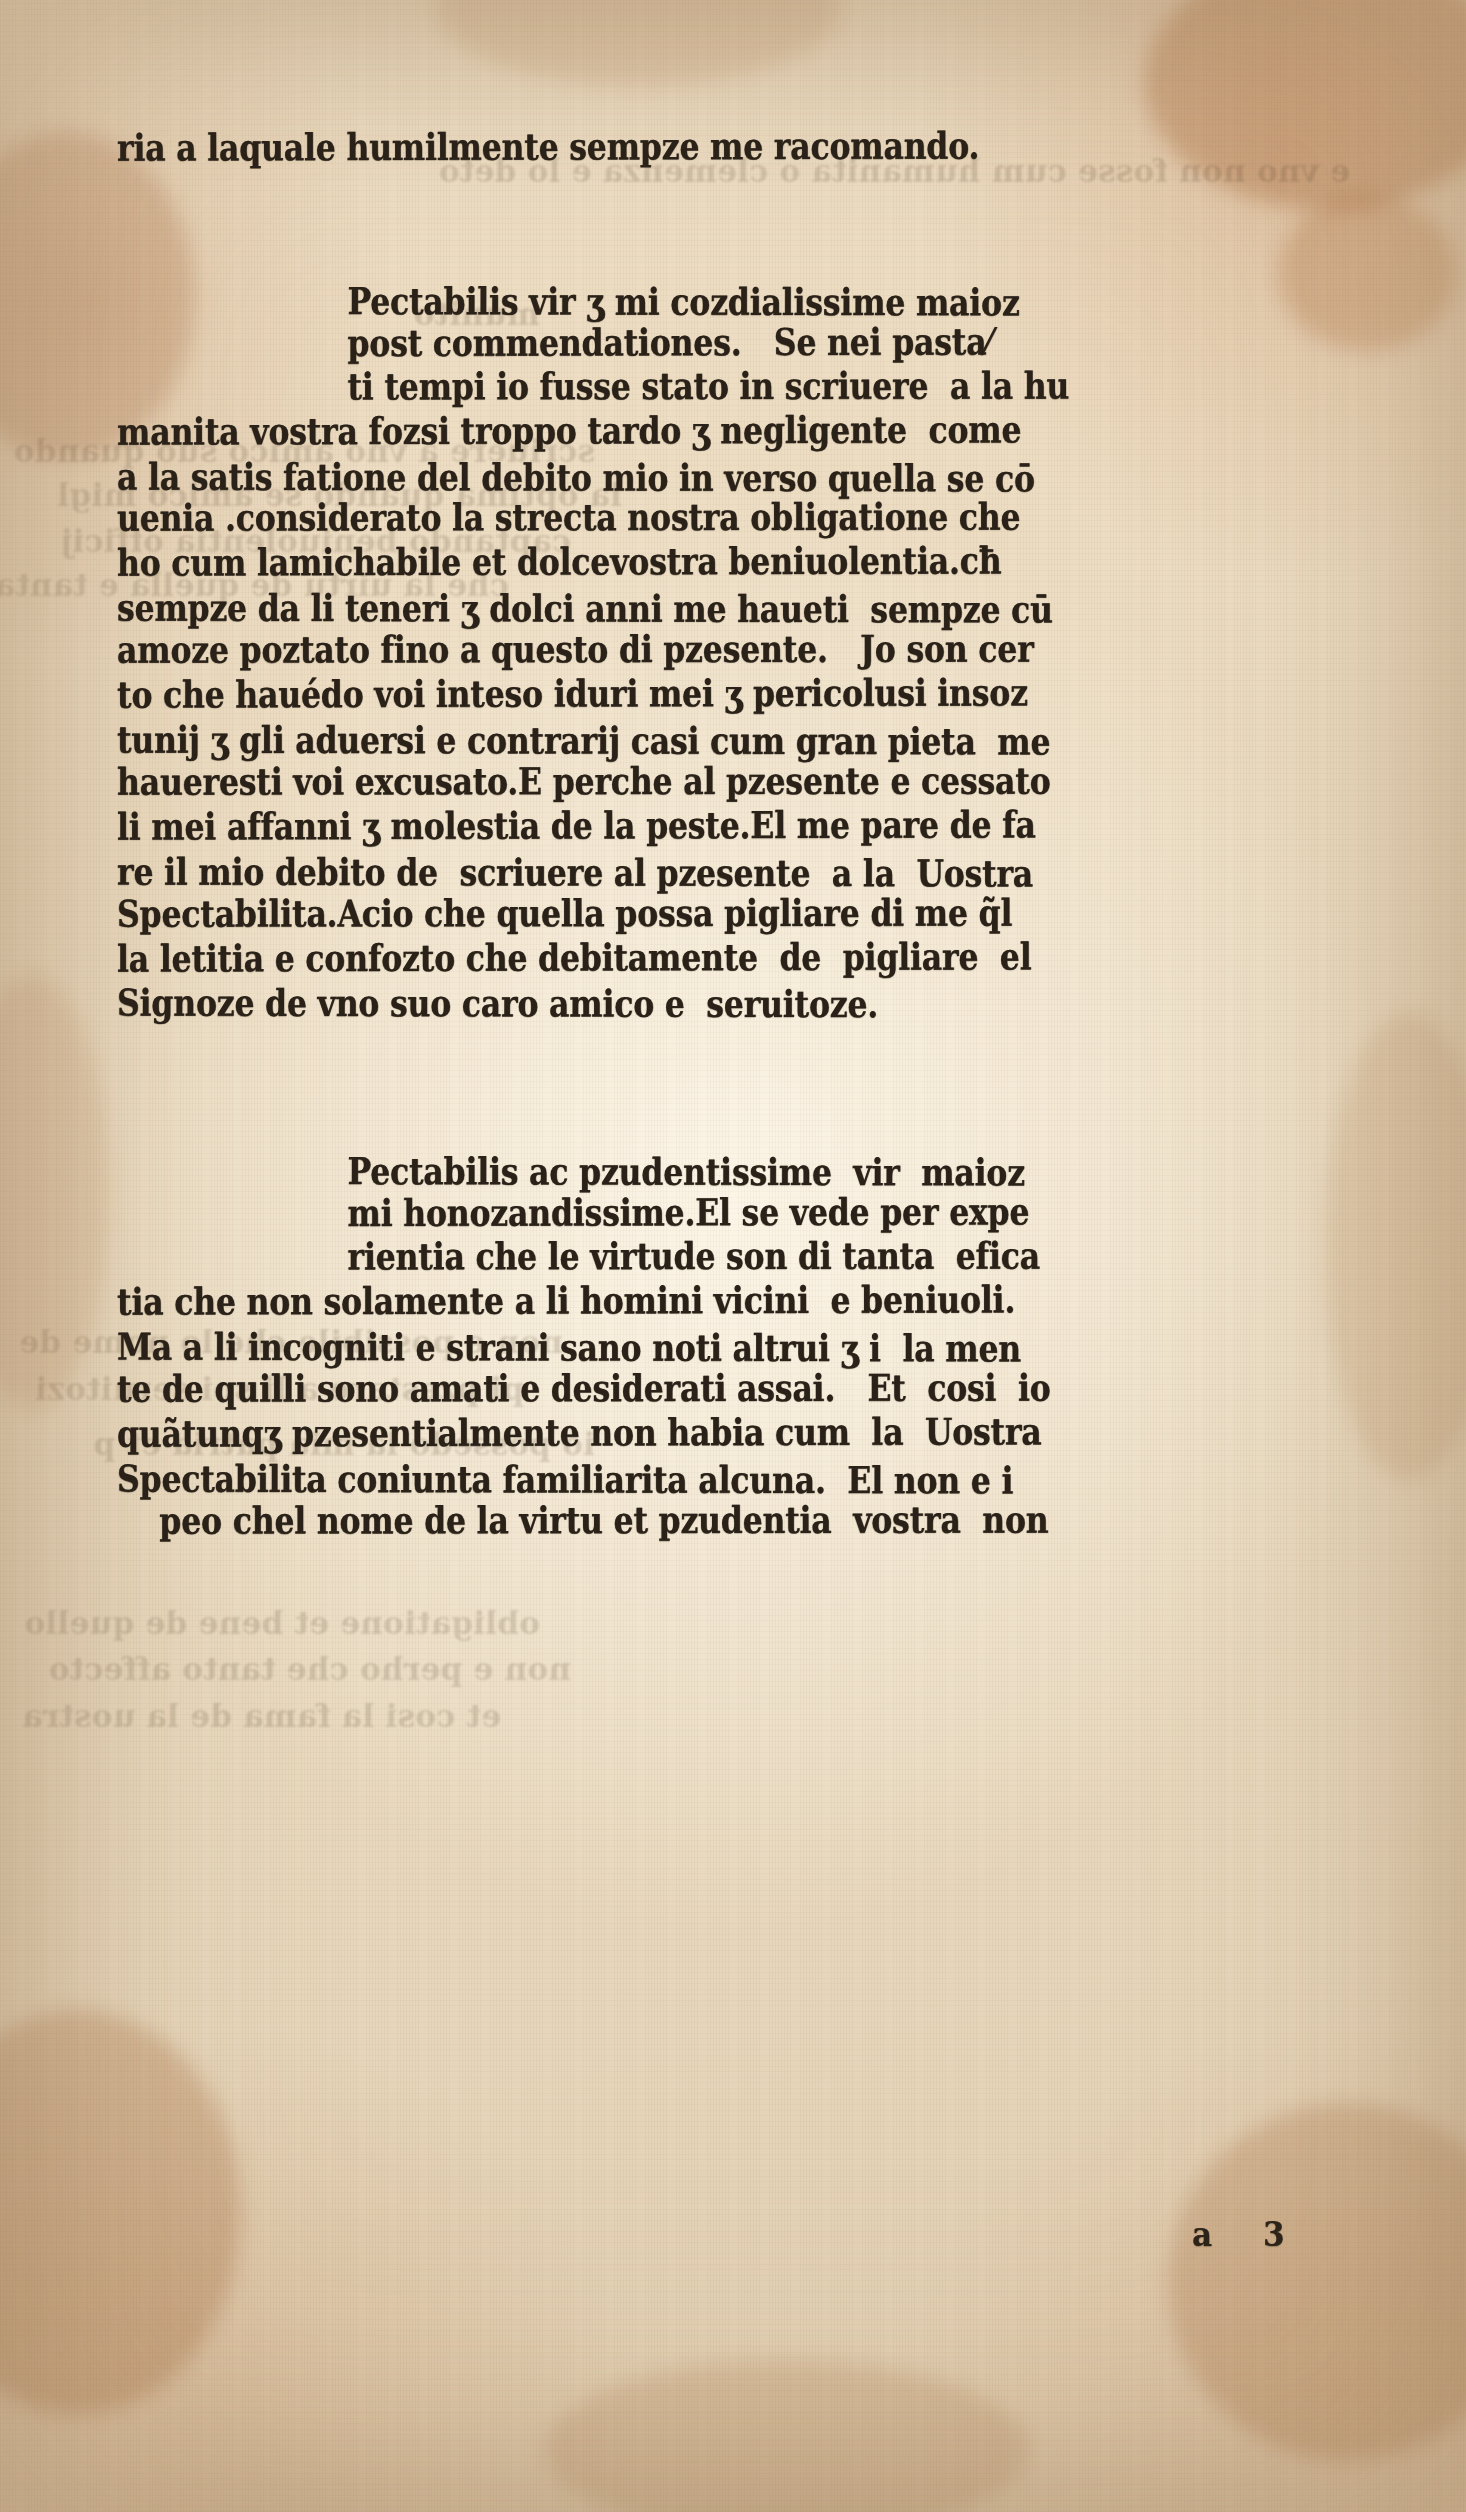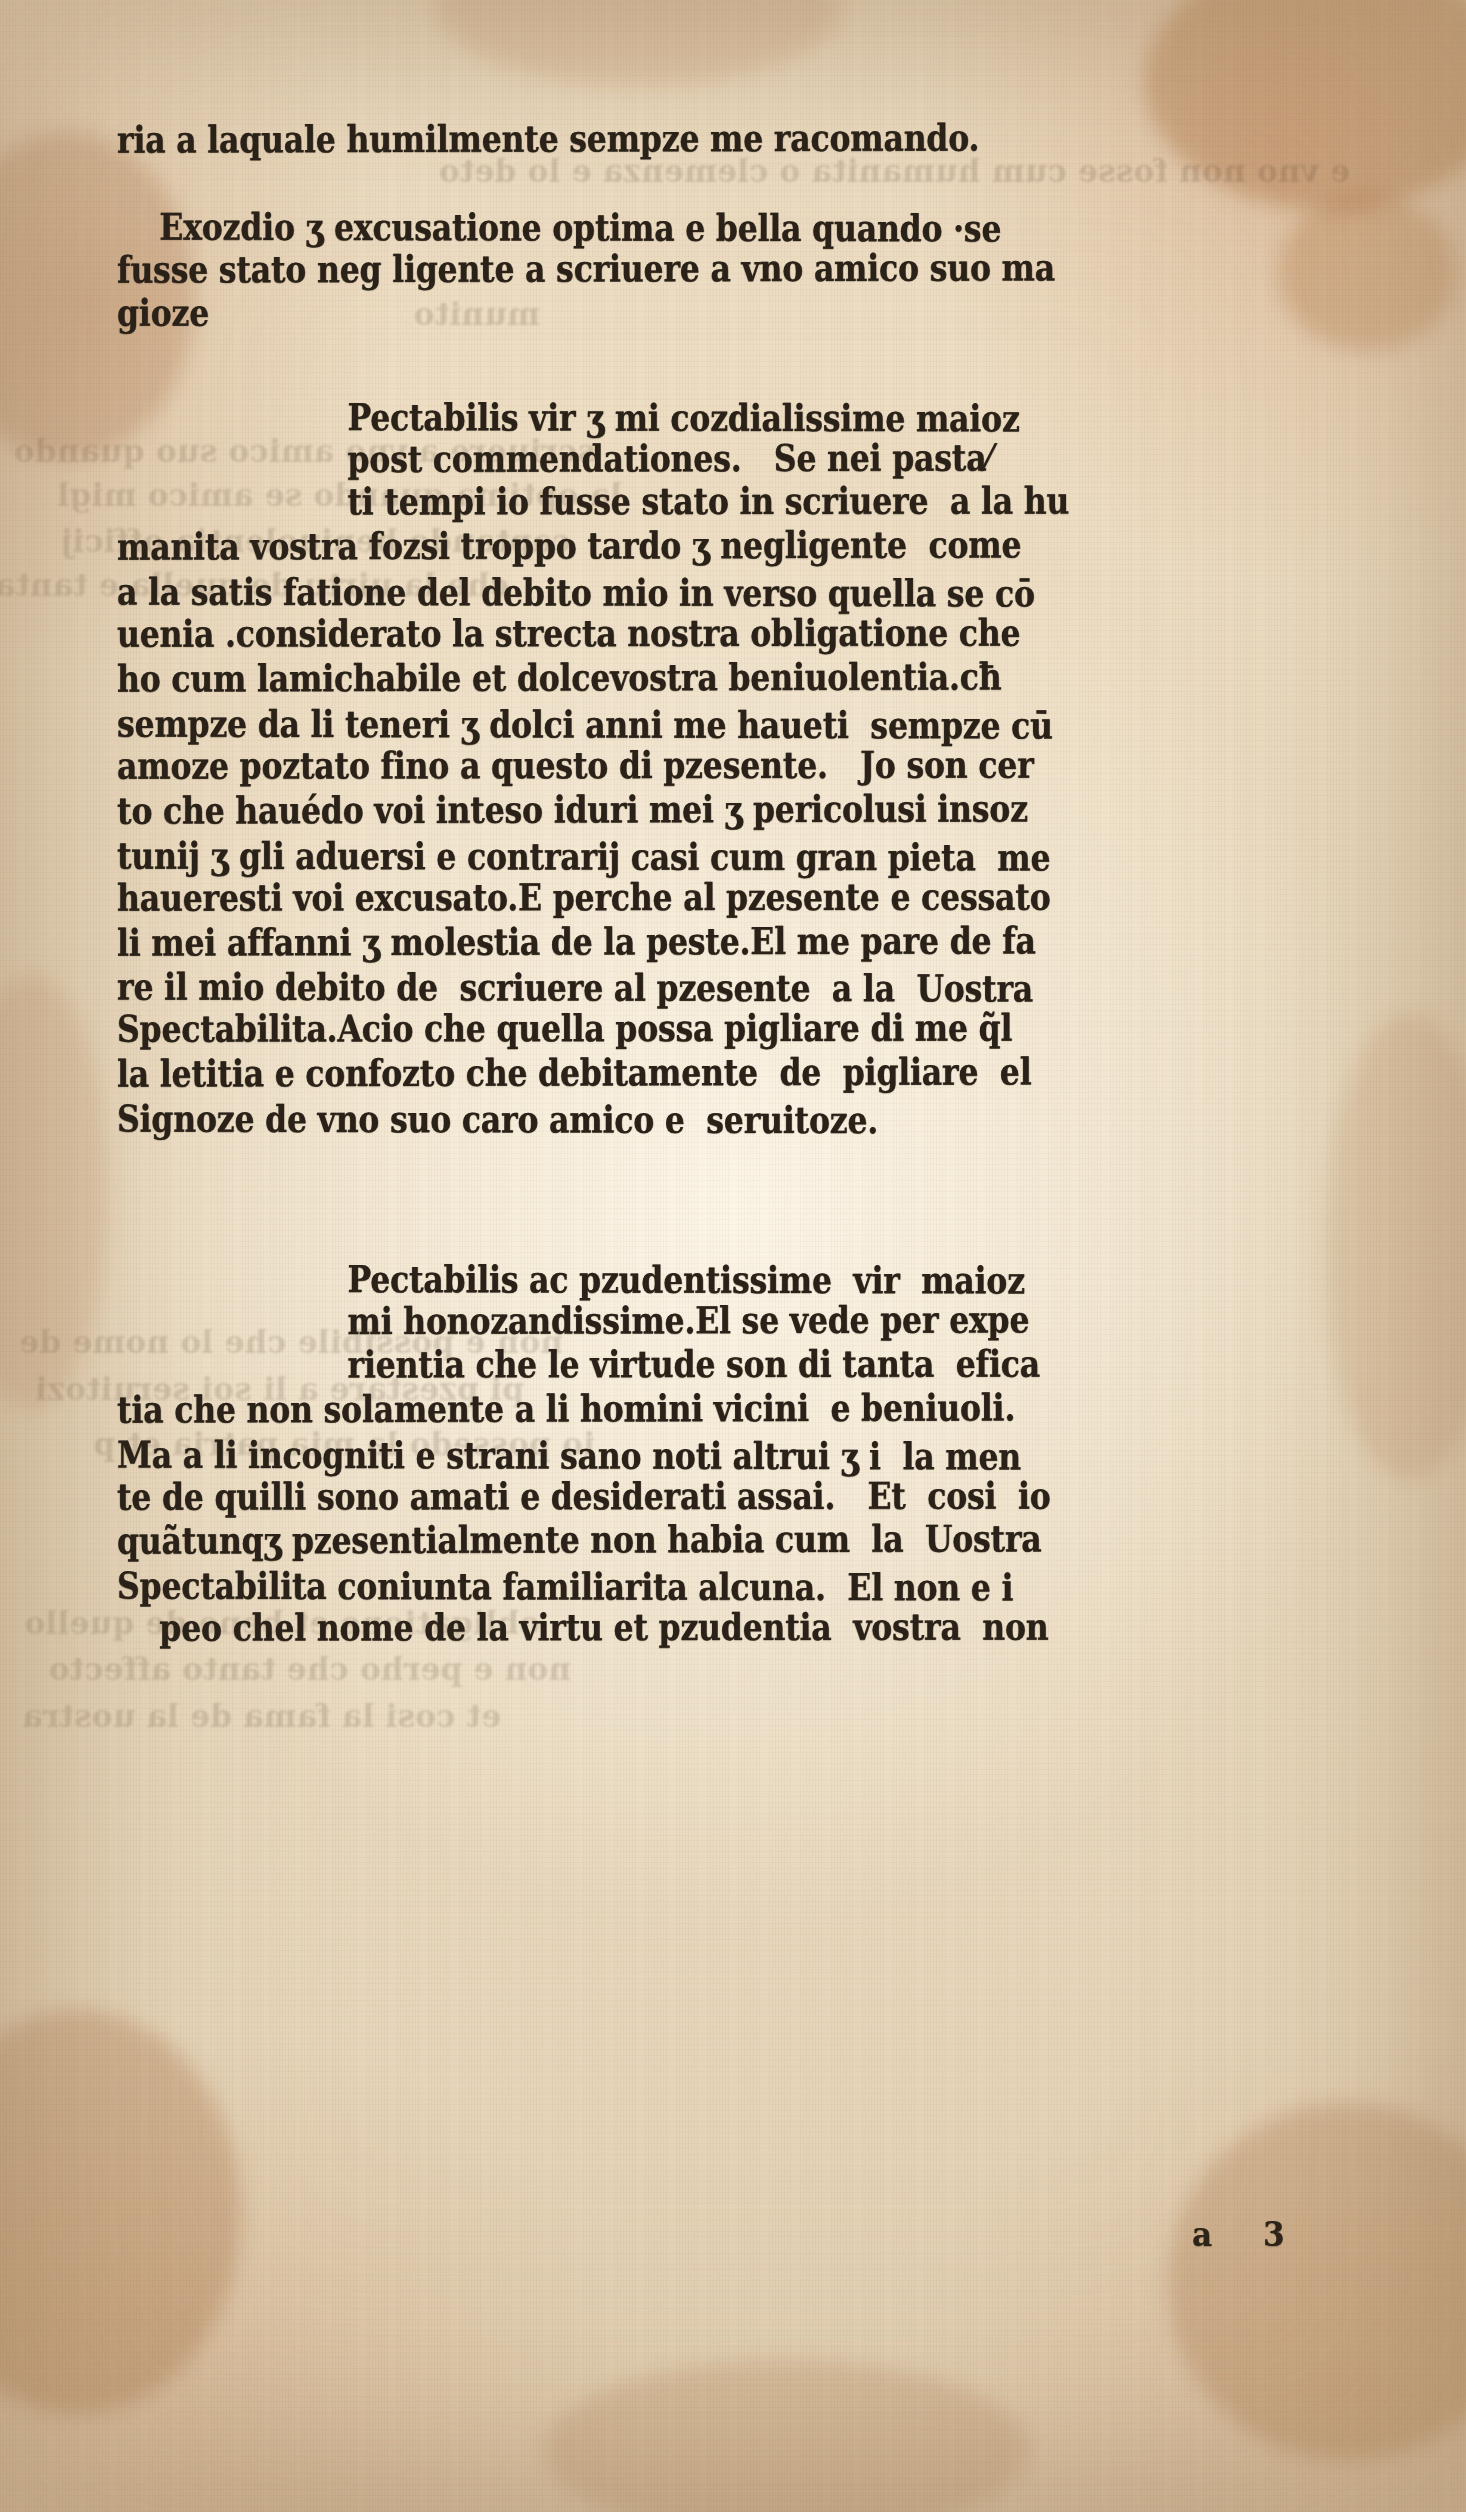--- a/index.html
+++ b/index.html
@@ -87,21 +87,21 @@
     transform-origin:left center;
     margin-bottom:-3.1px;
   }
   .ln::selection{background:#c9b48c;}
 
   
   .w1{transform:scaleY(1.16) scaleX(0.985) rotate(-0.12deg);}
   .w2{transform:scaleY(1.16) scaleX(0.985) rotate(0.10deg) translateY(0.8px);}
   .w3{transform:scaleY(1.16) scaleX(0.985) rotate(-0.06deg) translateY(-0.8px);}
 
-  .blk{margin-bottom:0;}
+  .blk{margin-bottom:0;margin-top:8px;}
   .gap-md{height:42px;}
   .gap-lg{height:58px;}
 
   
   .ind-initial{ padding-left:234px; }
   .ind-para{ padding-left:43px; }
 
   
   .signature{
     position:absolute;
@@ -147,25 +147,20 @@
   </div>
 
   <div class="textblock">
 
     <div class="blk">
       <div class="ln w1">ria a laquale humilmente sempze me racomando.</div>
     </div>
 
     <div class="gap-md"></div>
 
-    <div class="blk">
-      <div class="ln w2 ind-para">Exozdio ʒ excusatione optima e bella quando ·se</div>
-      <div class="ln w1">fusse stato neg ligente a scriuere a vno amico suo ma</div>
-      <div class="ln w3">gioze</div>
-    </div>
 
     <div class="gap-lg"></div>
 
     <div class="blk">
       <div class="ln w2 ind-initial">Pectabilis vir ʒ mi cozdialissime maioz</div>
       <div class="ln w1 ind-initial">post commendationes.   Se nei pasta⁄</div>
       <div class="ln w3 ind-initial">ti tempi io fusse stato in scriuere  a la hu</div>
       <div class="ln w1">manita vostra fozsi troppo tardo ʒ negligente  come</div>
       <div class="ln w2">a la satis fatione del debito mio in verso quella se cō</div>
       <div class="ln w3">uenia .considerato la strecta nostra obligatione che</div>

